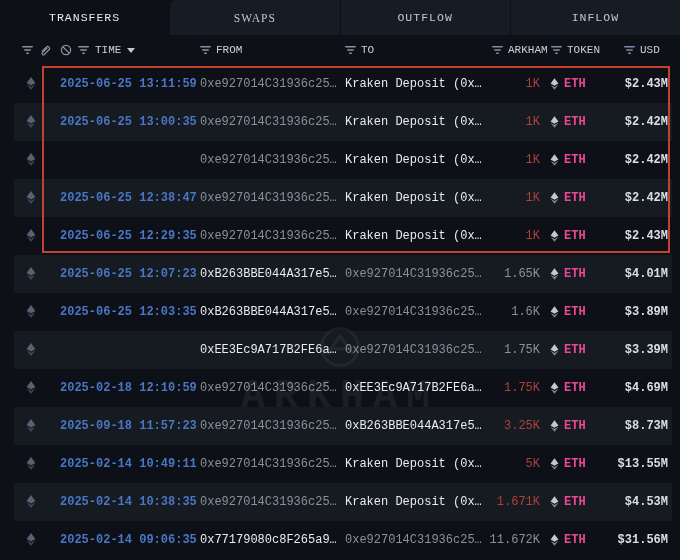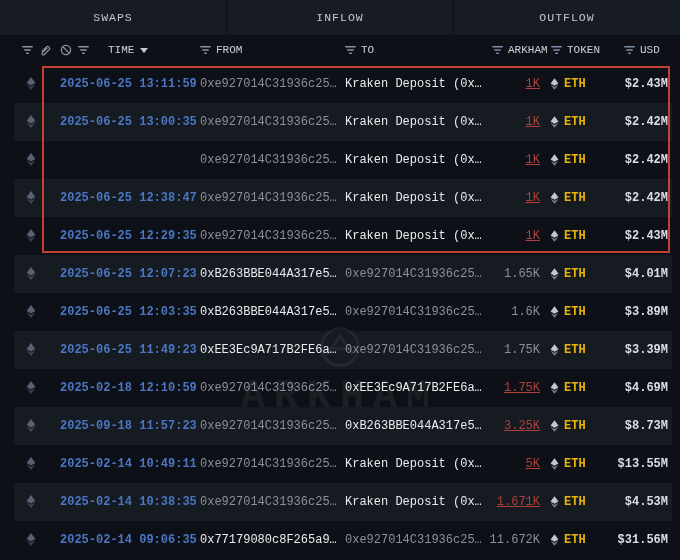--- a/index.html
+++ b/index.html
@@ -27,21 +27,21 @@
     font-size:11.5px;letter-spacing:1px;color:#c2c7cf;
     border-left:1px solid #0d1016;
     cursor:pointer;
   }
   .tab:first-child{border-left:none;}
   .tab.active{
     background:var(--page-bg);
     color:#e8eaee;
     border-top-left-radius:6px;
   }
-  .tab.active + .tab{border-top-left-radius:6px;}
+  .tab.active + .tab{border-top-left-radius:6px;font-family:Liberation Serif, serif;}
   
   .thead{position:relative;height:30px;width:680px;font-size:11px;color:#ccd1d9;}
   .thead .h{position:absolute;top:50%;transform:translateY(-50%);white-space:nowrap;}
   .icon{display:inline-block;vertical-align:middle;line-height:0;}
   .caret{
     display:inline-block;width:0;height:0;margin-left:6px;
     border-left:4px solid transparent;border-right:4px solid transparent;
     border-top:5px solid #c2c7cf;vertical-align:middle;
   }
   
@@ -52,24 +52,24 @@
     font-size:12px;
   }
   .rows .row:nth-child(even){background:var(--row-alt-bg);}
   .row .c{position:absolute;top:50%;transform:translateY(-50%);white-space:nowrap;}
   .c-chain{left:12px;}
   .c-datetime{left:46px;color:var(--datetime-blue);font-weight:bold;}
   .c-from{left:186px;color:#8b919b;}
   .c-to{left:331px;color:#8b919b;}
   .c-from.em,.c-to.em{color:#e9ebef;font-weight:normal;}
   .c-value{right:132px;color:var(--value-in-gray);}
-  .c-value.out{color:var(--value-out-red);text-decoration:underline;}
+  .c-value.out{color:var(--value-out-red);}
   .c-value.in{color:var(--value-in-gray);}
   .c-tokicon{left:536px;}
-  .c-token{left:550px;color:#eab308;font-weight:bold;}
+  .c-token{left:550px;color:#ec4899;font-weight:bold;}
   .c-usd{right:4px;color:#dbdfe5;font-weight:bold;}
   
   .hl-box{
     position:absolute;left:42px;width:628px;
     border:2px solid var(--highlight-border);
     pointer-events:none;z-index:5;
   }
   
   .watermark{
     position:absolute;left:50%;top:307px;transform:translate(-50%,-50%);
@@ -90,23 +90,24 @@
       <rect x="4" y="6.4" width="3" height="1.6" rx="0.8"></rect>
     </g>
     <g id="eth-def">
       <polygon points="5,0 9.4,5.9 5,8.4 0.6,5.9" fill-opacity="0.95"></polygon>
       <polygon points="5,13 9.4,7.2 5,9.7 0.6,7.2" fill-opacity="0.6"></polygon>
     </g>
   </defs>
 </svg>
 
 <div class="tabbar">
+  <div class="tab active">TRANSFERS</div>
   <div class="tab">SWAPS</div>
+  <div class="tab">OUTFLOW</div>
   <div class="tab">INFLOW</div>
-  <div class="tab">OUTFLOW</div>
 </div>
 
 <div class="thead">
   <span class="h" style="left:22px">
     <svg class="icon" width="11" height="9" viewBox="0 0 11 9" fill="#8a92a2">
         <use href="#funnel-def"></use>
       </svg>
   </span>
   <span class="h" style="left:39px">
     <svg class="icon" width="12" height="12" viewBox="0 0 12 12" fill="none" stroke="#8a92a2" stroke-width="1.2" stroke-linecap="round">
@@ -117,21 +118,21 @@
     <svg class="icon" width="12" height="12" viewBox="0 0 12 12" fill="none" stroke="#8a92a2" stroke-width="1.3">
       <circle cx="6" cy="6" r="4.6"></circle>
         <line x1="2.8" y1="2.8" x2="9.2" y2="9.2"></line>
     </svg>
   </span>
   <span class="h" style="left:78px">
     <svg class="icon" width="11" height="9" viewBox="0 0 11 9" fill="#8a92a2">
         <use href="#funnel-def"></use>
       </svg>
   </span>
-  <span class="h" style="left:108px">
+  <span class="h" style="left:95px">
     <span>TIME</span><span class="caret"></span>
   </span>
 
   <span class="h" style="left:200px">
     <svg class="icon" width="11" height="9" viewBox="0 0 11 9" fill="#8a92a2">
         <use href="#funnel-def"></use>
       </svg>
   </span>
   <span class="h" style="left:216px">FROM</span>
 
@@ -290,21 +291,20 @@
     </span>
     <span class="c c-token">ETH</span>
     <span class="c c-usd">$3.89M</span>
   </div>
       <div class="row">
     <span class="c c-chain">
       <svg class="icon" width="10" height="13" viewBox="0 0 10 13" fill="#5d6678">
             <use href="#eth-def"></use>
           </svg>
     </span>
-    <span class="c c-datetime">2025-06-25 11:49:23</span>
     <span class="c c-from em">0xEE3Ec9A717B2FE6a…</span>
     <span class="c c-to">0xe927014C31936c25…</span>
     <span class="c c-value in">1.75K</span>
     <span class="c c-tokicon">
       <svg class="icon" width="9" height="12" viewBox="0 0 10 13" fill="#cdd1d9">
             <use href="#eth-def"></use>
           </svg>
     </span>
     <span class="c c-token">ETH</span>
     <span class="c c-usd">$3.39M</span>

